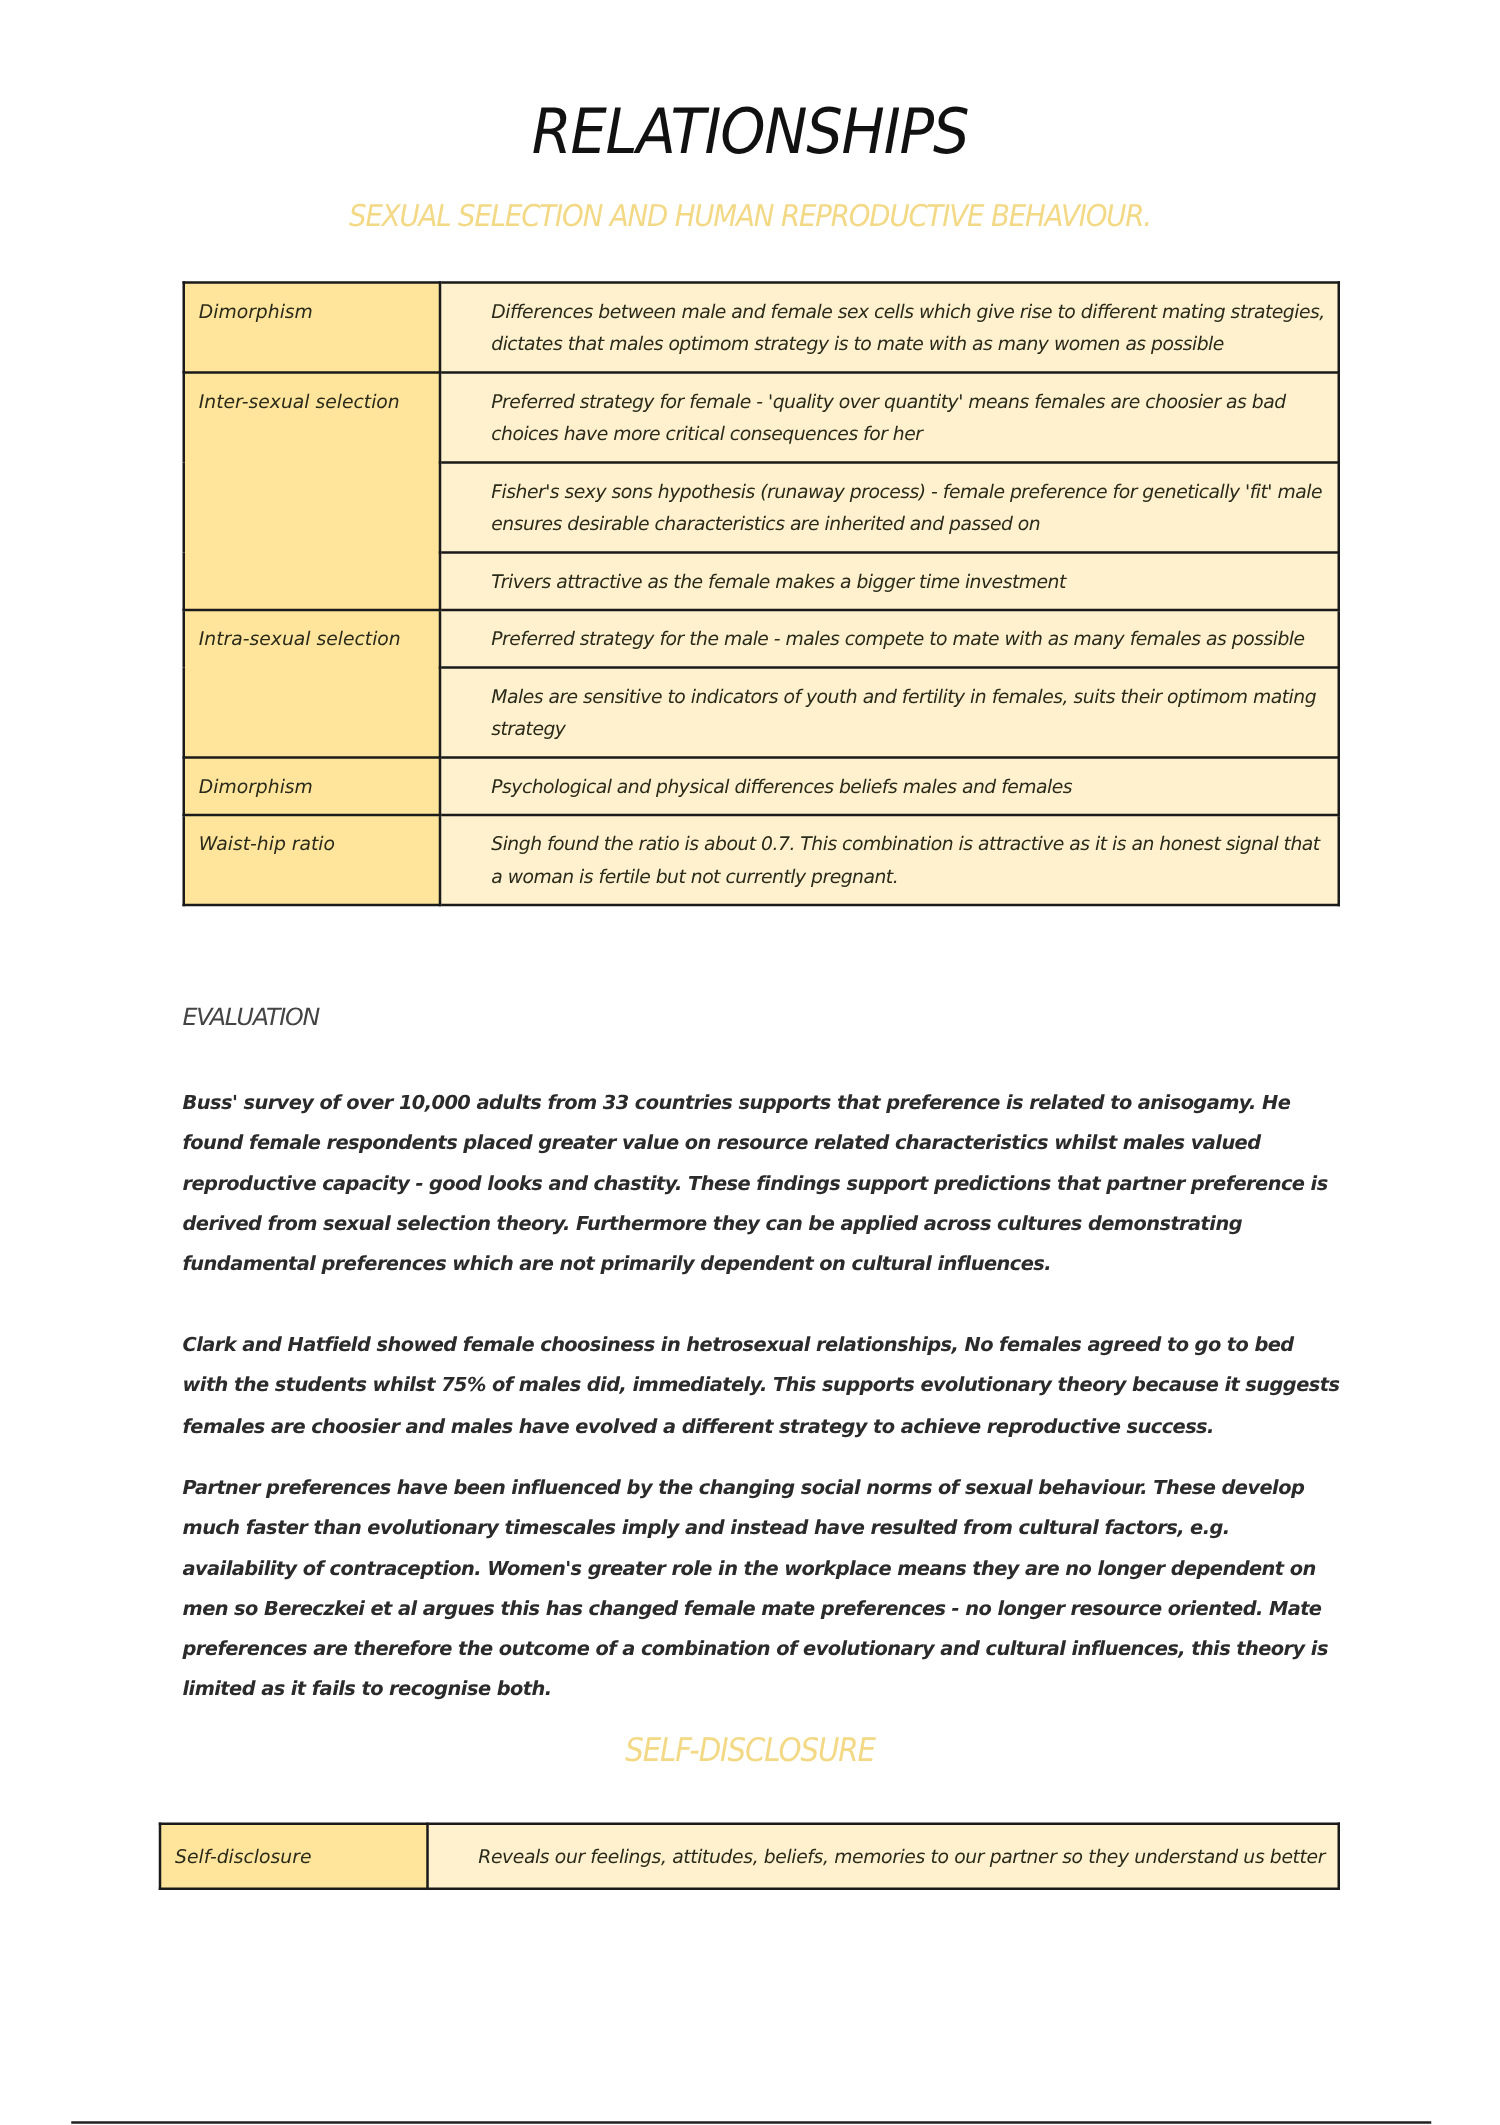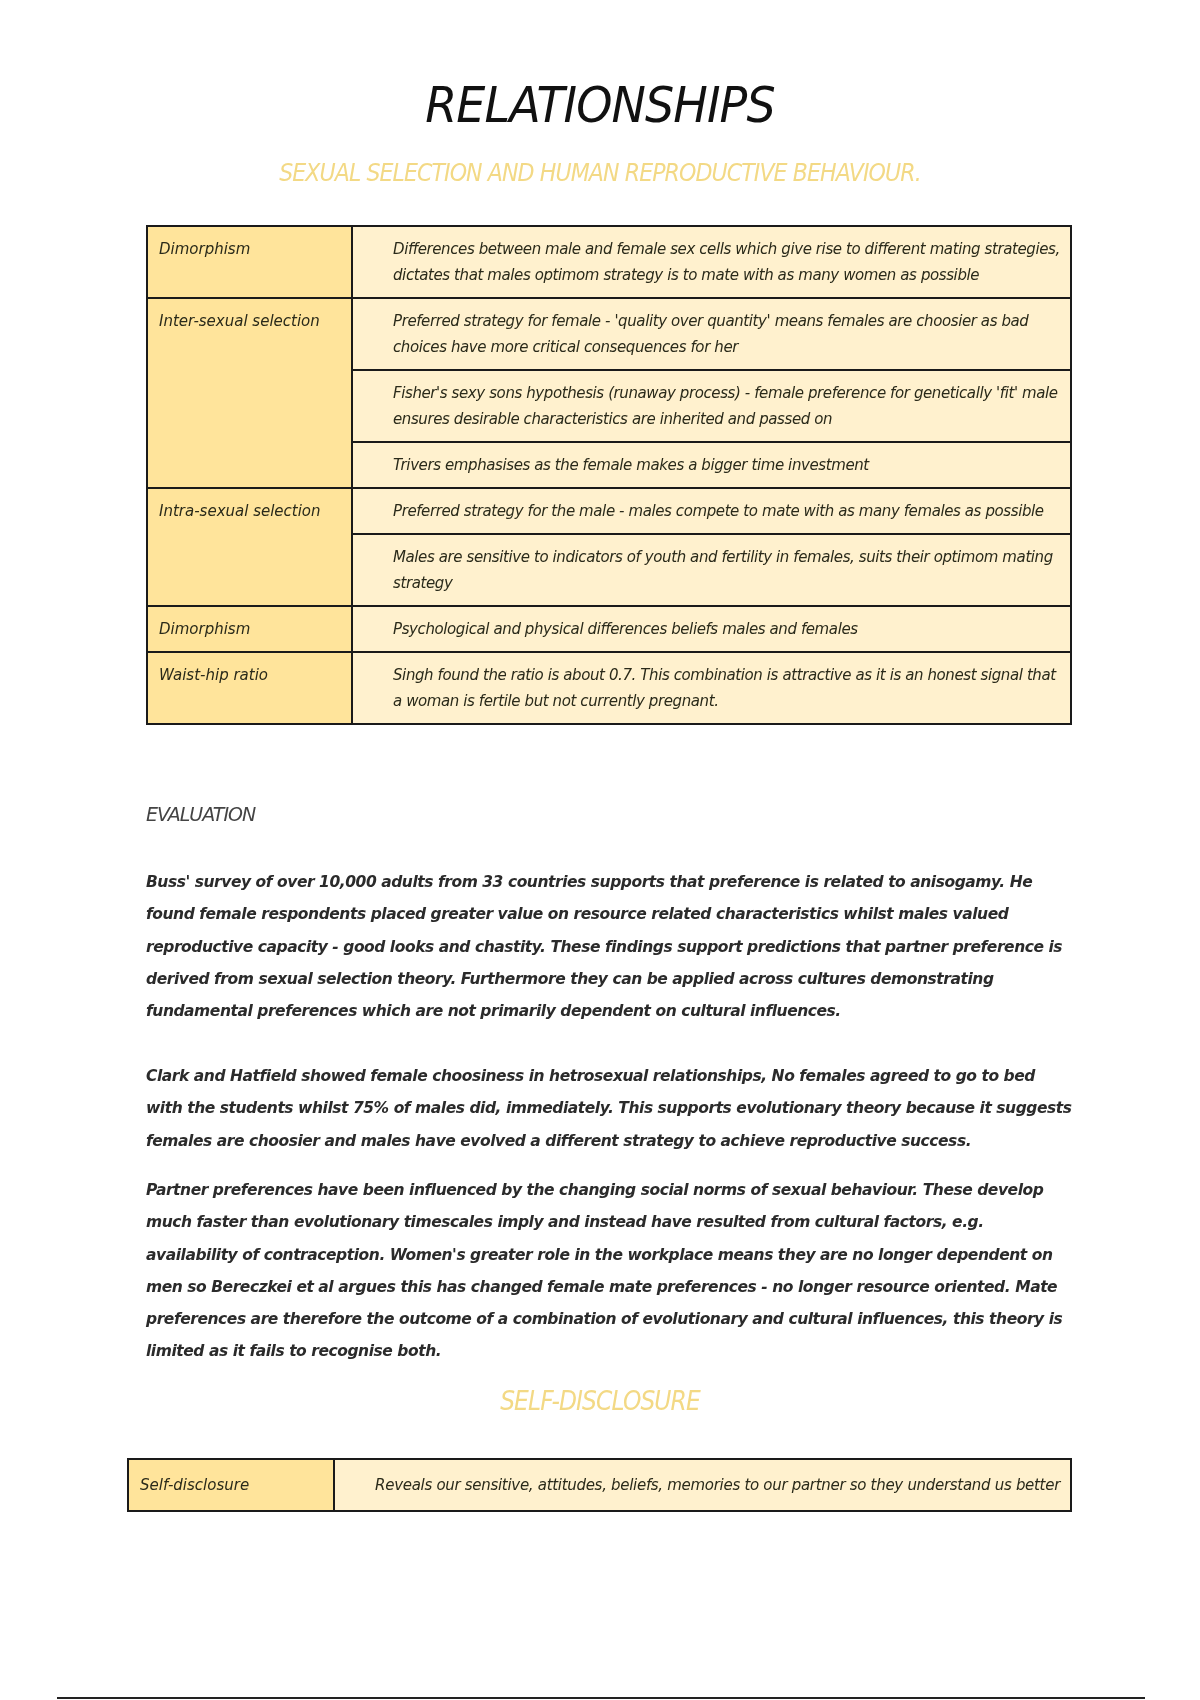--- a/index.html
+++ b/index.html
@@ -124,21 +124,21 @@
       <td class="def cond">Differences between male and female sex cells which give rise to different mating strategies, dictates that males optimom strategy is to mate with as many women as possible</td>
     </tr>
     <tr>
       <td class="term" rowspan="3">Inter-sexual selection</td>
       <td class="def cond">Preferred strategy for female - 'quality over quantity' means females are choosier as bad choices have more critical consequences for her</td>
     </tr>
     <tr>
       <td class="def cond">Fisher's sexy sons hypothesis (runaway process) - female preference for genetically 'fit' male ensures desirable characteristics are inherited and passed on</td>
     </tr>
     <tr>
-      <td class="def cond">Trivers emphasises as the female makes a bigger time investment</td>
+      <td class="def cond">Trivers attractive as the female makes a bigger time investment</td>
     </tr>
     <tr>
       <td class="term" rowspan="2">Intra-sexual selection</td>
       <td class="def cond">Preferred strategy for the male - males compete to mate with as many females as possible</td>
     </tr>
     <tr>
       <td class="def cond">Males are sensitive to indicators of youth and fertility in females, suits their optimom mating strategy</td>
     </tr>
     <tr>
       <td class="term">Dimorphism</td>
@@ -155,18 +155,18 @@
 <p class="para" id="para1">Buss' survey of over 10,000 adults from 33 countries supports that preference is related to anisogamy. He found female respondents placed greater value on resource related characteristics whilst males valued reproductive capacity - good looks and chastity. These findings support predictions that partner preference is derived from sexual selection theory. Furthermore they can be applied across cultures demonstrating fundamental preferences which are not primarily dependent on cultural influences.</p>
 <p class="para" id="para2">Clark and Hatfield showed female choosiness in hetrosexual relationships, No females agreed to go to bed with the students whilst 75% of males did, immediately. This supports evolutionary theory because it suggests females are choosier and males have evolved a different strategy to achieve reproductive success.</p>
 <p class="para" id="para3">Partner preferences have been influenced by the changing social norms of sexual behaviour. These develop much faster than evolutionary timescales imply and instead have resulted from cultural factors, e.g. availability of contraception. Women's greater role in the workplace means they are no longer dependent on men so Bereczkei et al argues this has changed female mate preferences - no longer resource oriented. Mate preferences are therefore the outcome of a combination of evolutionary and cultural influences, this theory is limited as it fails to recognise both.</p>
 
 <div class="section-heading">SELF-DISCLOSURE</div>
 
 <table class="notes" id="table2">
   <tbody>
     <tr>
       <td class="term">Self-disclosure</td>
-      <td class="def">Reveals our sensitive, attitudes, beliefs, memories to our partner so they understand us better</td>
+      <td class="def">Reveals our feelings, attitudes, beliefs, memories to our partner so they understand us better</td>
     </tr>
   </tbody>
 </table>
 
 <div class="footer-rule"></div>
 
 </body></html>

